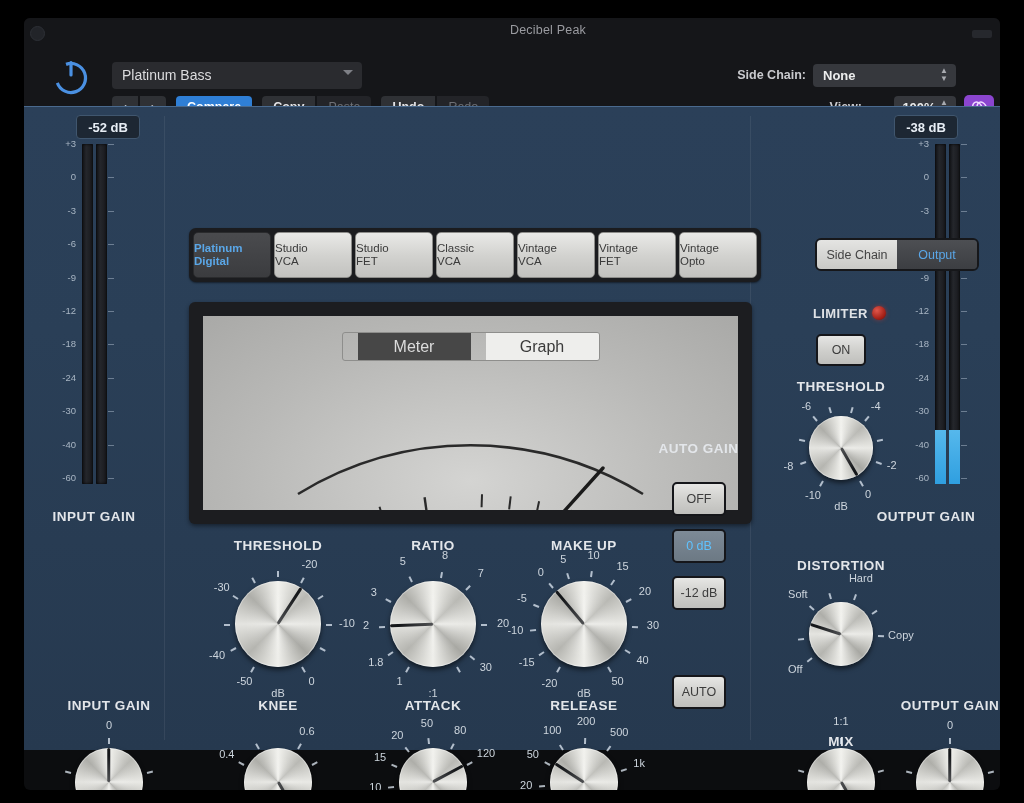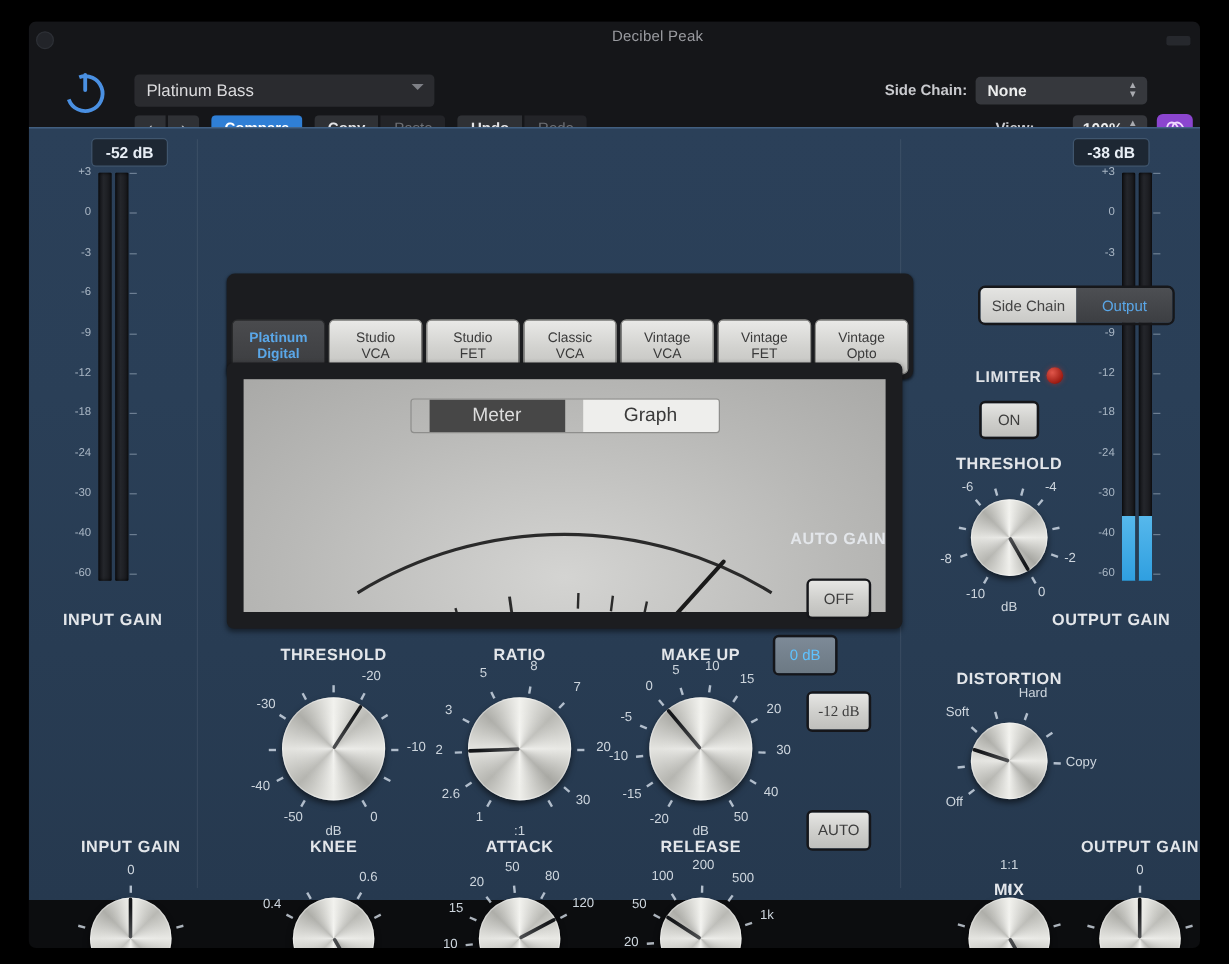--- a/index.html
+++ b/index.html
@@ -40,21 +40,21 @@
   .hairline{position:absolute;left:0;top:0;width:976px;height:1px;background:#4a6a8e;}
 
   .lcol{position:absolute;left:0;top:0;width:140px;height:644px;}
   .divL{position:absolute;left:140px;top:10px;width:1px;height:624px;background:rgba(255,255,255,.07);}
   .divR{position:absolute;left:726px;top:10px;width:1px;height:624px;background:rgba(255,255,255,.07);}
 
   
   .models{position:absolute;left:165px;top:122px;display:flex;background:#1b1c1f;border-radius:7px;padding:4px;gap:3px;box-shadow:0 1px 2px rgba(0,0,0,.5);}
   .model{width:78px;height:46px;border-radius:5px;background:linear-gradient(180deg,#e9e9e7 0%,#d2d2cf 52%,#c2c2bf 100%);
          color:#3a3a3a;font-size:11.5px;line-height:13px;text-align:center;display:flex;flex-direction:column;
-         align-items:center;justify-content:center;cursor:pointer;border:1px solid #8d8d8a;box-sizing:border-box;margin-top:34px;}
+         align-items:flex-start;justify-content:center;cursor:pointer;border:1px solid #8d8d8a;box-sizing:border-box;}
   .model.sel{background:linear-gradient(180deg,#4a4b4e 0%,#3b3c3f 100%);color:#5aa7e8;font-weight:bold;border:1px solid #2a2b2d;}
 
   
   .vuwrap{position:absolute;left:165px;top:196px;width:563px;height:222px;background:#1c1d20;border-radius:6px;padding:14px;box-sizing:border-box;box-shadow:0 2px 4px rgba(0,0,0,.45);}
   .vu{position:relative;width:535px;height:194px;background:radial-gradient(ellipse at 50% 85%,#d4d4d2 0%,#b9b9b7 60%,#a9a9a7 100%);overflow:hidden;}
   .mg{position:absolute;left:50%;top:16px;transform:translateX(-50%);display:flex;border:1px solid #8e8e8c;border-radius:3px;overflow:hidden;}
   .mgb{width:113px;height:27px;display:flex;align-items:center;justify-content:center;font-size:16px;cursor:pointer;margin-left:15px;}
   .mgb.act{background:#474747;color:#dcdcdc;}
   .mgb.ina{background:#eeeeec;color:#3a3a3a;}
 
@@ -282,22 +282,22 @@
           <div class="mtrack" style="left: 911px; top: 38px; height: 340px;"></div>
           <div class="mfill" style="left: 911px; top: 324.032px; height: 53.9683px;"></div>
           <div class="mtrack" style="left: 925px; top: 38px; height: 340px;"></div>
           <div class="mfill" style="left: 925px; top: 324.032px; height: 53.9683px;"></div>
         </div>
       <div class="sect" style="left:842px;top:403px;width:120px;">OUTPUT GAIN</div>
     </div>
 
     <div class="sect" style="left:622px;top:335px;width:105px;">AUTO GAIN</div>
     <div class="pbtn" style="left:648px;top:376px;width:54px;height:34px;">OFF</div>
-    <div class="pbtn blue" style="left:620px;top:423px;width:54px;height:34px;">0 dB</div>
-    <div class="pbtn" style="left:648px;top:470px;width:54px;height:34px;font-family:Liberation Serif, serif;">-12 dB</div>
+    <div class="pbtn blue" style="left:648px;top:423px;width:54px;height:34px;">0 dB</div>
+    <div class="pbtn" style="left:648px;top:470px;width:54px;height:34px;">-12 dB</div>
     <div class="pbtn" style="left:648px;top:569px;width:54px;height:34px;">AUTO</div>
 
     <div class="scout">
       <div class="scb ina">Side Chain</div>
       <div class="scb act">Output</div>
     </div>
     <div class="limlabel">LIMITER</div>
     <div class="led"></div>
     <div class="pbtn" style="left:792px;top:228px;width:50px;height:32px;">ON</div>
 
@@ -329,21 +329,21 @@
         <div style="position: absolute; left: 278px; top: 559.569px; width: 6px; height: 2px; background: rgba(225, 235, 245, 0.75); transform-origin: 0px 50%; transform: rotate(60deg);"></div>
         <div class="tick-lbl" style="left: 271.5px; top: 569.024px; width: 32px; text-align: center;">0</div>
         <div class="unit" style="left: 238px; top: 581px; width: 32px; text-align: center;">dB</div>
         <div class="knob" style="left: 211px; top: 475px; width: 86px; height: 86px;">
           <div class="ptr" style="transform: translate(-50%, 0px) rotate(213deg);"></div>
         </div>
         <div class="sect" style="left: 329px; top: 432px; width: 160px;">RATIO</div>
         <div style="position: absolute; left: 385px; top: 559.569px; width: 6px; height: 2px; background: rgba(225, 235, 245, 0.75); transform-origin: 0px 50%; transform: rotate(-240deg);"></div>
         <div class="tick-lbl" style="left: 359.5px; top: 569.024px; width: 32px; text-align: center;">1</div>
         <div style="position: absolute; left: 369.206px; top: 544.841px; width: 6px; height: 2px; background: rgba(225, 235, 245, 0.75); transform-origin: 0px 50%; transform: rotate(-214deg);"></div>
-        <div class="tick-lbl" style="left: 335.796px; top: 549.584px; width: 32px; text-align: center;">2.6</div>
+        <div class="tick-lbl" style="left: 335.796px; top: 549.584px; width: 32px; text-align: center;">1.8</div>
         <div style="position: absolute; left: 361.029px; top: 519.675px; width: 6px; height: 2px; background: rgba(225, 235, 245, 0.75); transform-origin: 0px 50%; transform: rotate(-182deg);"></div>
         <div class="tick-lbl" style="left: 326.041px; top: 513.338px; width: 32px; text-align: center;">2</div>
         <div style="position: absolute; left: 366.619px; top: 495.465px; width: 6px; height: 2px; background: rgba(225, 235, 245, 0.75); transform-origin: 0px 50%; transform: rotate(-152deg);"></div>
         <div class="tick-lbl" style="left: 333.843px; top: 479.545px; width: 32px; text-align: center;">3</div>
         <div style="position: absolute; left: 387.958px; top: 474.858px; width: 6px; height: 2px; background: rgba(225, 235, 245, 0.75); transform-origin: 0px 50%; transform: rotate(-116deg);"></div>
         <div class="tick-lbl" style="left: 362.752px; top: 448.983px; width: 32px; text-align: center;">5</div>
         <div style="position: absolute; left: 417.335px; top: 470.729px; width: 6px; height: 2px; background: rgba(225, 235, 245, 0.75); transform-origin: 0px 50%; transform: rotate(-80deg);"></div>
         <div class="tick-lbl" style="left: 404.982px; top: 443.048px; width: 32px; text-align: center;">8</div>
         <div style="position: absolute; left: 442.344px; top: 483.472px; width: 6px; height: 2px; background: rgba(225, 235, 245, 0.75); transform-origin: 0px 50%; transform: rotate(-46deg);"></div>
         <div class="tick-lbl" style="left: 440.931px; top: 461.366px; width: 32px; text-align: center;">7</div>

